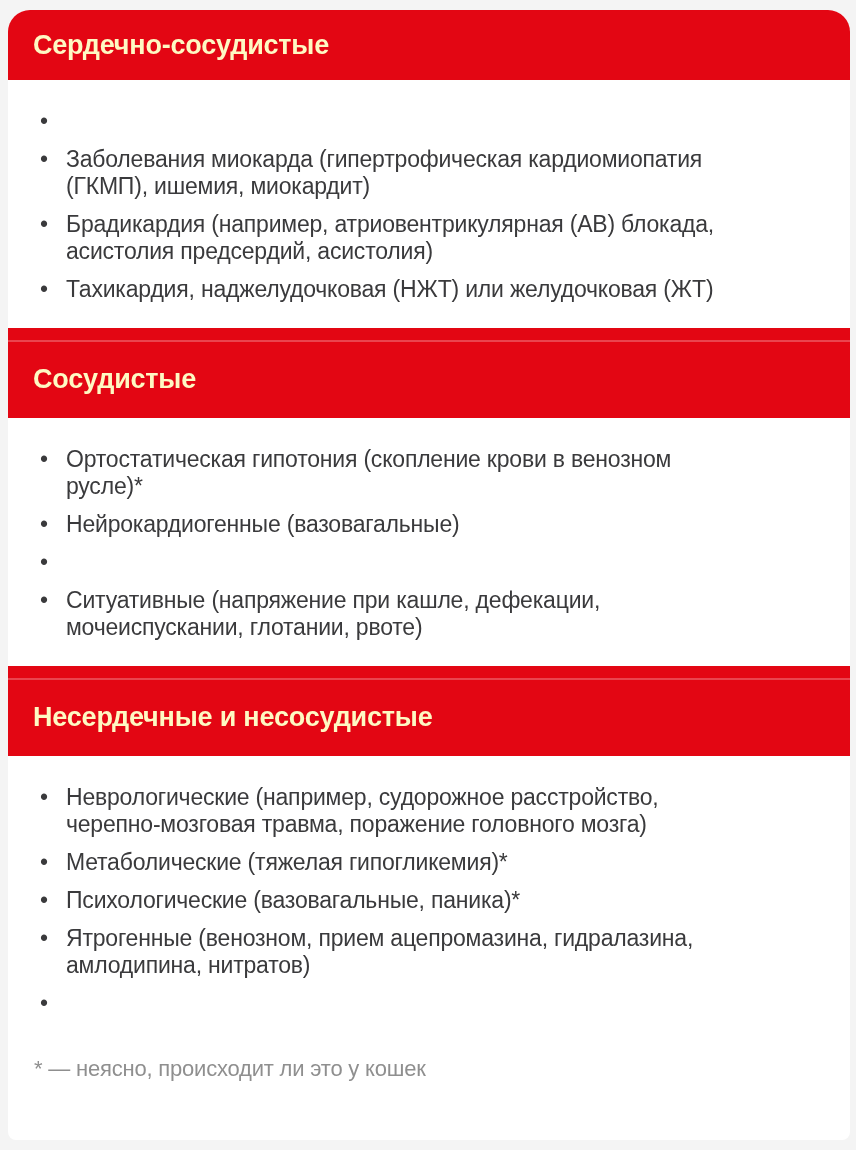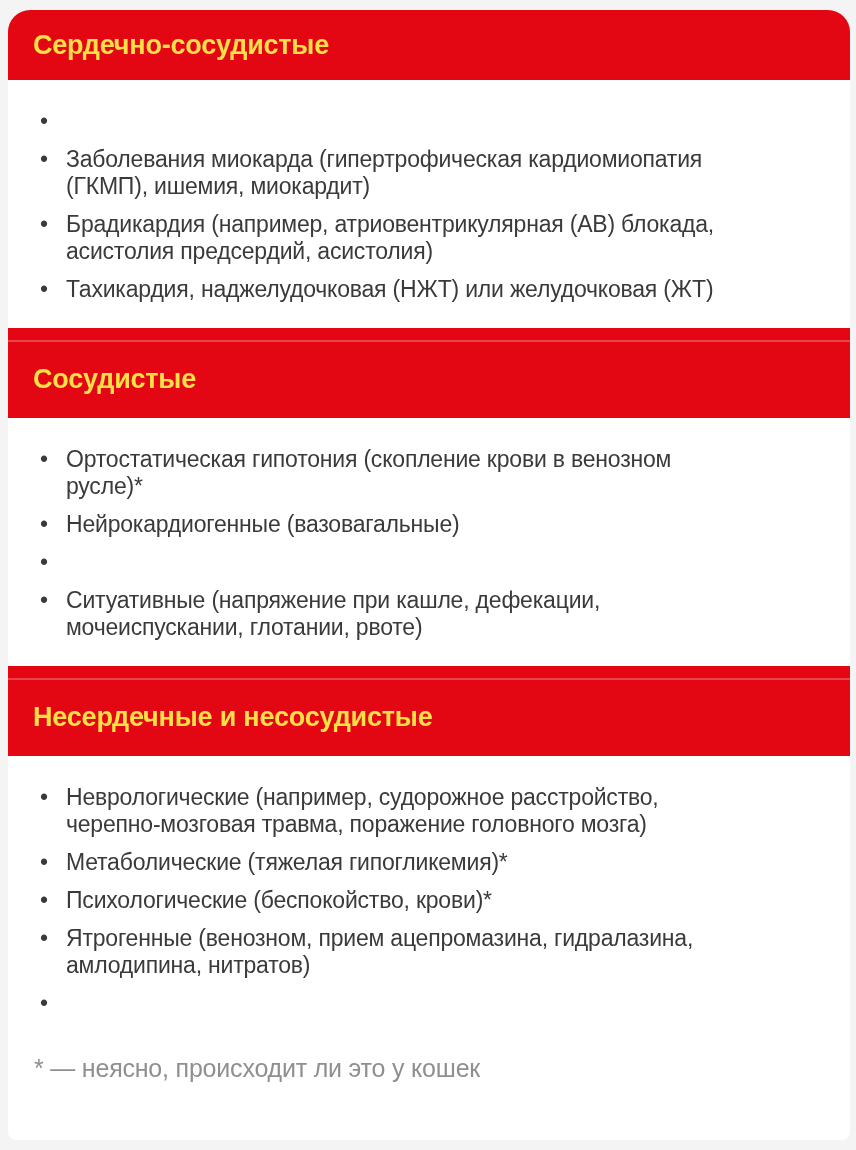--- a/index.html
+++ b/index.html
@@ -17,21 +17,21 @@
     top: 10px;
     width: 842px;
     height: 1130px;
     background: #ffffff;
     border-radius: 22px 22px 8px 8px;
     overflow: hidden;
     box-sizing: border-box;
   }
   .sec-header {
     background: #e30613;
-    color: #fde047;
+    color: #fef9c3;
     font-weight: bold;
     font-size: 27px;
     letter-spacing: -0.2px;
     height: 70px;
     display: flex;
     align-items: center;
     padding: 0 25px;
     box-sizing: border-box;
   }
   .sec-divider {
@@ -61,21 +61,21 @@
     color: #3a3a3c;
     padding-left: 6px;
     box-sizing: border-box;
   }
   ul.bullets .txt {
     white-space: pre-line;
   }
   .footnote {
     margin: 13px 30px 0 26px;
     color: #8f8f8f;
-    font-size: 25px;
+    font-size: 22px;
     line-height: 27px;
     letter-spacing: -0.2px;
   }
 </style>
 </head>
 <body>
 
 <div class="card">
 
   <div class="sec-header">
@@ -134,21 +134,21 @@
       <span class="dot">•</span>
       <span class="txt">Неврологические (например, судорожное расстройство,
 черепно-мозговая травма, поражение головного мозга)</span>
     </li>
     <li>
       <span class="dot">•</span>
       <span class="txt">Метаболические (тяжелая гипогликемия)*</span>
     </li>
     <li>
       <span class="dot">•</span>
-      <span class="txt">Психологические (беспокойство, крови)*</span>
+      <span class="txt">Психологические (вазовагальные, паника)*</span>
     </li>
     <li>
       <span class="dot">•</span>
       <span class="txt">Ятрогенные (венозном, прием ацепромазина, гидралазина,
 амлодипина, нитратов)</span>
     </li>
     <li>
       <span class="dot">•</span>
     </li>
   </ul>

